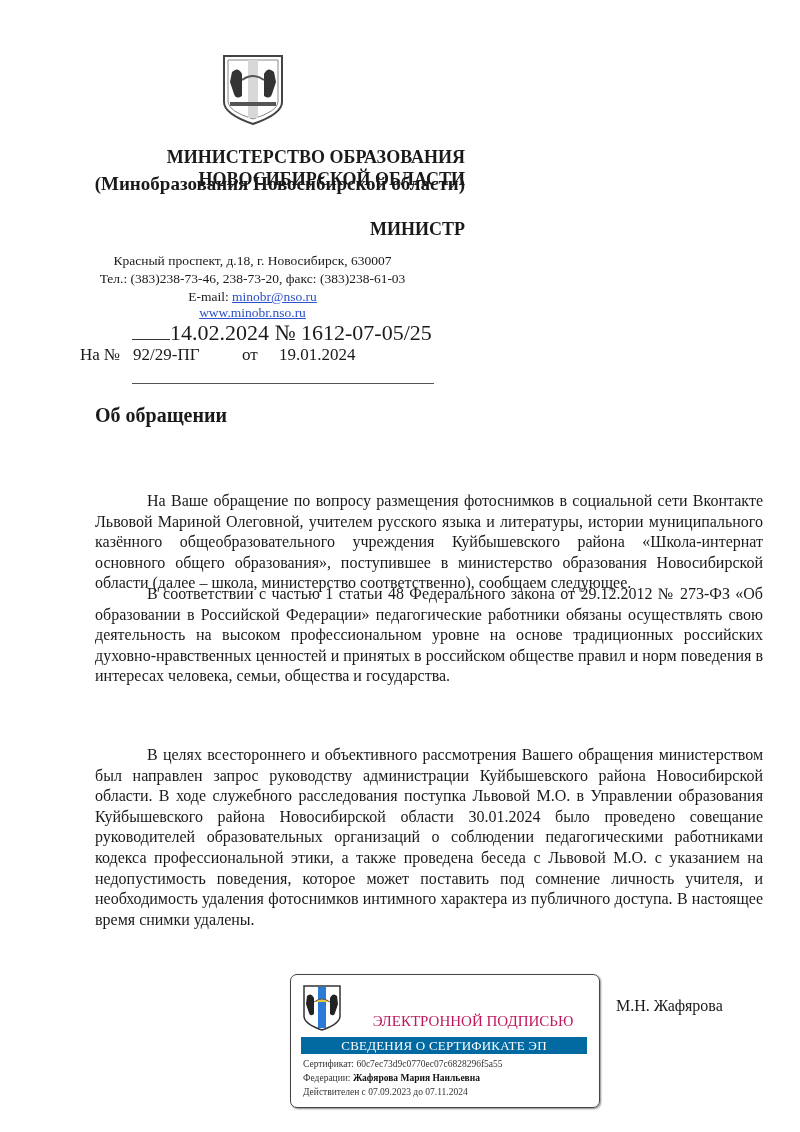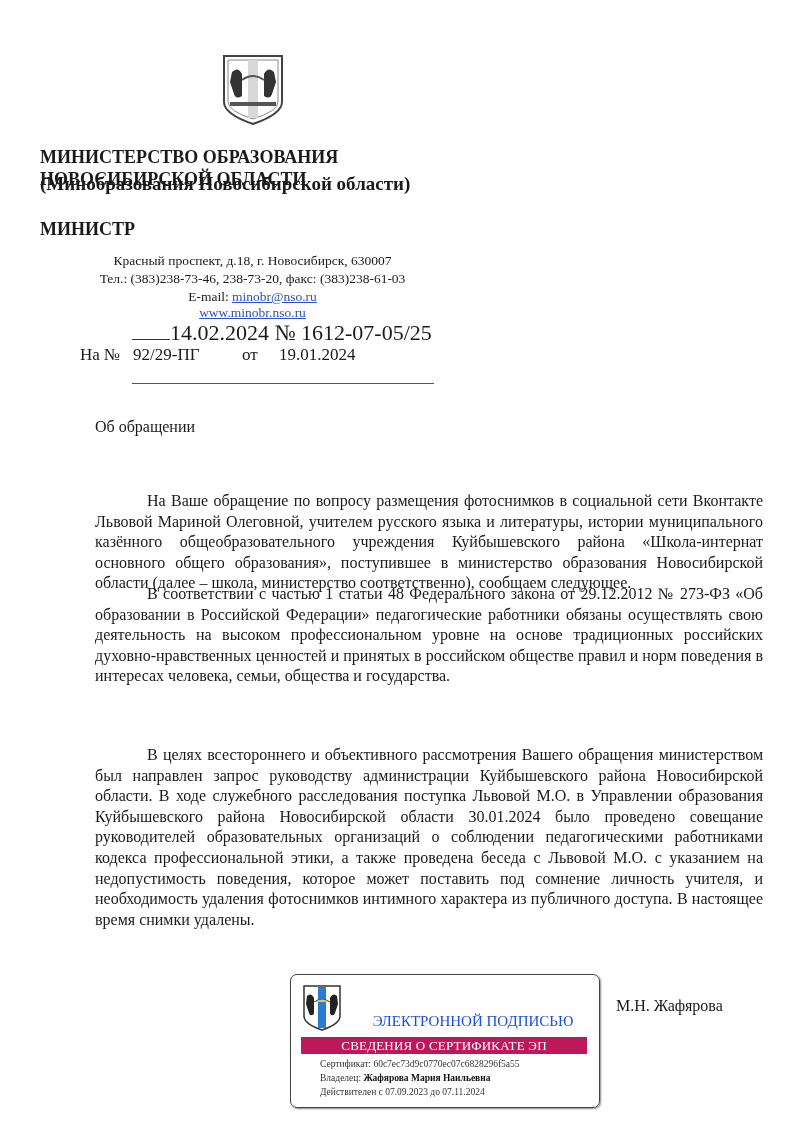--- a/index.html
+++ b/index.html
@@ -1,42 +1,42 @@
 <!DOCTYPE html>
 <html><head>
 <meta charset="utf-8">
 <style>
   html, body { margin:0; padding:0; background:#ffffff; }
   body { width:800px; height:1132px; position:relative; overflow:hidden; font-family:"Liberation Serif", serif; color:#1a1a1a; }
   .abs { position:absolute; }
   .crest { left:220px; top:52px; width:66px; height:76px; }
-  .hdr { left:40px; width:425px; text-align:left; font-weight:bold; }
+  .hdr { left:40px; width:425px; text-align:right; font-weight:bold; }
   .h1 { top:146px; font-size:18px; line-height:22px; }
   .h2 { top:168px; font-size:18px; line-height:22px; }
   .h3 { top:174px; font-size:19px; line-height:20px; }
   .h4 { top:218px; font-size:18px; line-height:22px; }
   .contact { left:40px; width:425px; text-align:center; font-size:13.5px; line-height:19px; }
   .c1 { top:251px; } .c2 { top:269px; } .c3 { top:287px; } .c4 { top:303px; }
   .link { color:#2b4fc7; text-decoration:underline; }
   .regline { top:322px; left:132px; font-size:22px; line-height:22px; }
   .regline .blank { display:inline-block; width:38px; border-bottom:1px solid #333; height:14px; vertical-align:baseline; }
   .refline { top:344px; left:80px; font-size:17px; line-height:22px; white-space:pre; }
   .rule { top:383px; left:132px; width:302px; border-top:1px solid #555; }
-  .subject { top:416px; left:95px; font-size:16px; line-height:22px; }
+  .subject { top:404px; left:95px; font-size:20px; line-height:22px;font-weight:bold; }
   .body { left:95px; width:668px; font-size:16px; line-height:20.6px; text-align:justify; }
   .body p { margin:0; text-indent:52px; }
   .p1 { top:491px; }
   .p2 { top:584px; }
   .p3 { top:745px; }
   .stamp { left:290px; top:974px; width:308px; height:132px; border:1.5px solid #444; border-radius:7px; box-shadow:1px 1px 2px #888; font-family:"Liberation Serif", serif; }
   .stamp-crest { position:absolute; left:11px; top:9px; width:40px; height:48px; }
   .stamp-t1 { position:absolute; left:62px; top:16px; width:240px; text-align:center; font-size:15px; line-height:20px; color:#222; }
-  .stamp-t2 { position:absolute; left:62px; top:36px; width:240px; text-align:center; font-size:15px; line-height:20px; color:#1d4ed8; }
-  .stamp-bar { position:absolute; left:10px; top:62px; width:286px; height:17px; background:#be185d; color:#fff; font-size:13px; line-height:17px; text-align:center; letter-spacing:0.2px; }
-  .stamp-line { position:absolute; left:29px; font-size:9.5px; line-height:13px; color:#333; white-space:nowrap; }
+  .stamp-t2 { position:absolute; left:62px; top:36px; width:240px; text-align:center; font-size:15px; line-height:20px; color:#be185d; }
+  .stamp-bar { position:absolute; left:10px; top:62px; width:286px; height:17px; background:#0369a1; color:#fff; font-size:13px; line-height:17px; text-align:center; letter-spacing:0.2px; }
+  .stamp-line { position:absolute; left:12px; font-size:9.5px; line-height:13px; color:#333; white-space:nowrap; }
   .sl1 { top:83px; } .sl2 { top:97px; } .sl3 { top:111px; }
   .sl2 b { color:#111; }
   .signer { left:616px; top:995px; font-size:16px; line-height:22px; }
 </style>
 </head>
 <body>
 
 <div class="abs crest">
   <svg width="66" height="76" viewBox="0 0 66 76">
     <path d="M4 4 H62 V50 Q62 62 33 72 Q4 62 4 50 Z" fill="#fff" stroke="#444" stroke-width="2"></path>
@@ -87,17 +87,17 @@
       <path d="M2 2 H38 V32 Q38 40 20 46 Q2 40 2 32 Z" fill="#fff" stroke="#333" stroke-width="1.5"></path>
       <rect x="16" y="3" width="8" height="41" fill="#2b7bd6"></rect>
       <path d="M12 18 Q20 12 28 18" fill="#e8c840" stroke="#555" stroke-width="1"></path>
       <path d="M5 12 Q9 8 12 14 L12 30 Q8 33 7 29 L4 20 Z" fill="#222"></path>
       <path d="M35 12 Q31 8 28 14 L28 30 Q32 33 33 29 L36 20 Z" fill="#222"></path>
     </svg>
   </div>
   <div class="stamp-t2">ЭЛЕКТРОННОЙ ПОДПИСЬЮ</div>
   <div class="stamp-bar">СВЕДЕНИЯ О СЕРТИФИКАТЕ ЭП</div>
   <div class="stamp-line sl1"><span>Сертификат: </span><span>60c7ec73d9c0770ec07c6828296f5a55</span></div>
-  <div class="stamp-line sl2"><span>Владелец: </span><b>Жафярова Мария Наильевна</b></div>
+  <div class="stamp-line sl2"><span>Федерации: </span><b>Жафярова Мария Наильевна</b></div>
   <div class="stamp-line sl3">Действителен с 07.09.2023 до 07.11.2024</div>
 </div>
 
 <div class="abs signer">М.Н. Жафярова</div>
 
 </body></html>

